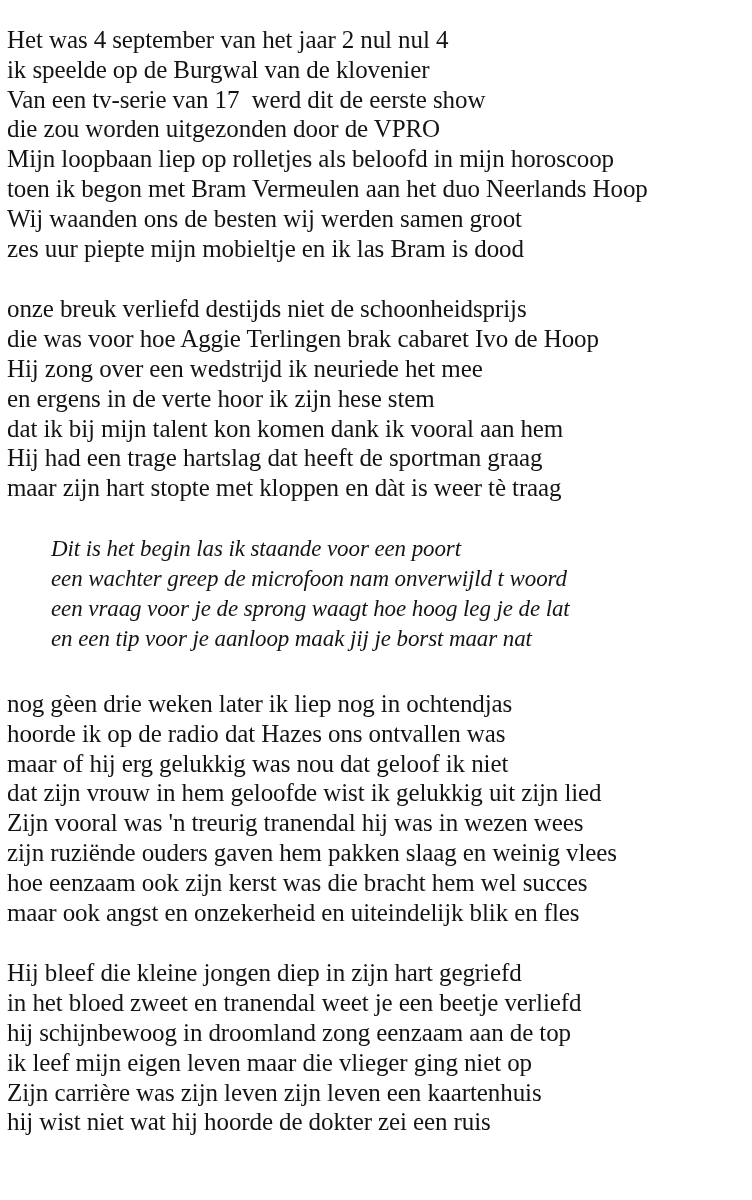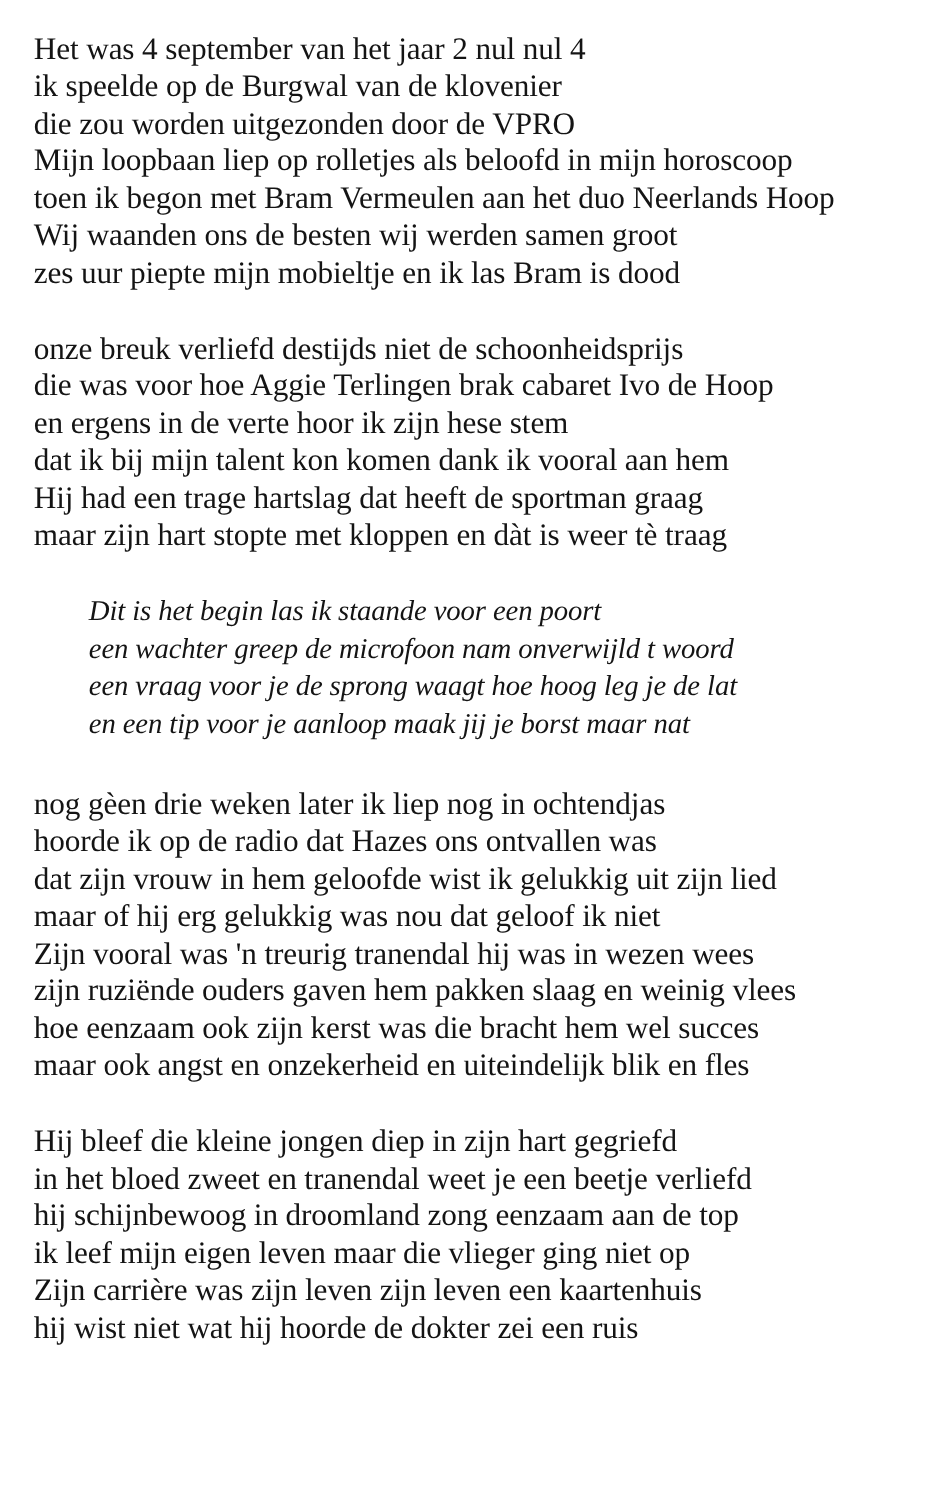--- a/index.html
+++ b/index.html
@@ -7,21 +7,21 @@
     padding: 0;
     background: #ffffff;
   }
   body {
     width: 752px;
     height: 1200px;
     overflow: hidden;
     font-family: "Liberation Serif", serif;
   }
   .poem {
-    padding: 25px 10px 0 27px;
+    padding: 25px 10px 0 7px;
   }
   .stanza {
     margin: 0 0 31px 0;
   }
   .stanza p {
     margin: 0;
     font-size: 25px;
     line-height: 29.8px;
     color: #141414;
     white-space: pre;       
@@ -39,45 +39,47 @@
   }
 </style>
 </head>
 <body>
 
 <div class="page">
   <div class="poem" id="poem">
       <div class="stanza">
         <p>Het was 4 september van het jaar 2 nul nul 4</p>
         <p>ik speelde op de Burgwal van de klovenier</p>
+        <p>Van een tv-serie van 17  werd dit de eerste show</p>
         <p>die zou worden uitgezonden door de VPRO</p>
         <p>Mijn loopbaan liep op rolletjes als beloofd in mijn horoscoop</p>
         <p>toen ik begon met Bram Vermeulen aan het duo Neerlands Hoop</p>
         <p>Wij waanden ons de besten wij werden samen groot</p>
         <p>zes uur piepte mijn mobieltje en ik las Bram is dood</p>
       </div>
       <div class="stanza">
         <p>onze breuk verliefd destijds niet de schoonheidsprijs</p>
         <p>die was voor hoe Aggie Terlingen brak cabaret Ivo de Hoop</p>
+        <p>Hij zong over een wedstrijd ik neuriede het mee</p>
         <p>en ergens in de verte hoor ik zijn hese stem</p>
         <p>dat ik bij mijn talent kon komen dank ik vooral aan hem</p>
         <p>Hij had een trage hartslag dat heeft de sportman graag</p>
         <p>maar zijn hart stopte met kloppen en dàt is weer tè traag</p>
       </div>
       <div class="stanza italic">
         <p>Dit is het begin las ik staande voor een poort</p>
         <p>een wachter greep de microfoon nam onverwijld t woord</p>
         <p>een vraag voor je de sprong waagt hoe hoog leg je de lat</p>
         <p>en een tip voor je aanloop maak jij je borst maar nat</p>
       </div>
       <div class="stanza">
         <p>nog gèen drie weken later ik liep nog in ochtendjas</p>
         <p>hoorde ik op de radio dat Hazes ons ontvallen was</p>
+        <p>maar of hij erg gelukkig was nou dat geloof ik niet</p>
         <p>dat zijn vrouw in hem geloofde wist ik gelukkig uit zijn lied</p>
-        <p>maar of hij erg gelukkig was nou dat geloof ik niet</p>
         <p>Zijn vooral was 'n treurig tranendal hij was in wezen wees</p>
         <p>zijn ruziënde ouders gaven hem pakken slaag en weinig vlees</p>
         <p>hoe eenzaam ook zijn kerst was die bracht hem wel succes</p>
         <p>maar ook angst en onzekerheid en uiteindelijk blik en fles</p>
       </div>
       <div class="stanza">
         <p>Hij bleef die kleine jongen diep in zijn hart gegriefd</p>
         <p>in het bloed zweet en tranendal weet je een beetje verliefd</p>
         <p>hij schijnbewoog in droomland zong eenzaam aan de top</p>
         <p>ik leef mijn eigen leven maar die vlieger ging niet op</p>

